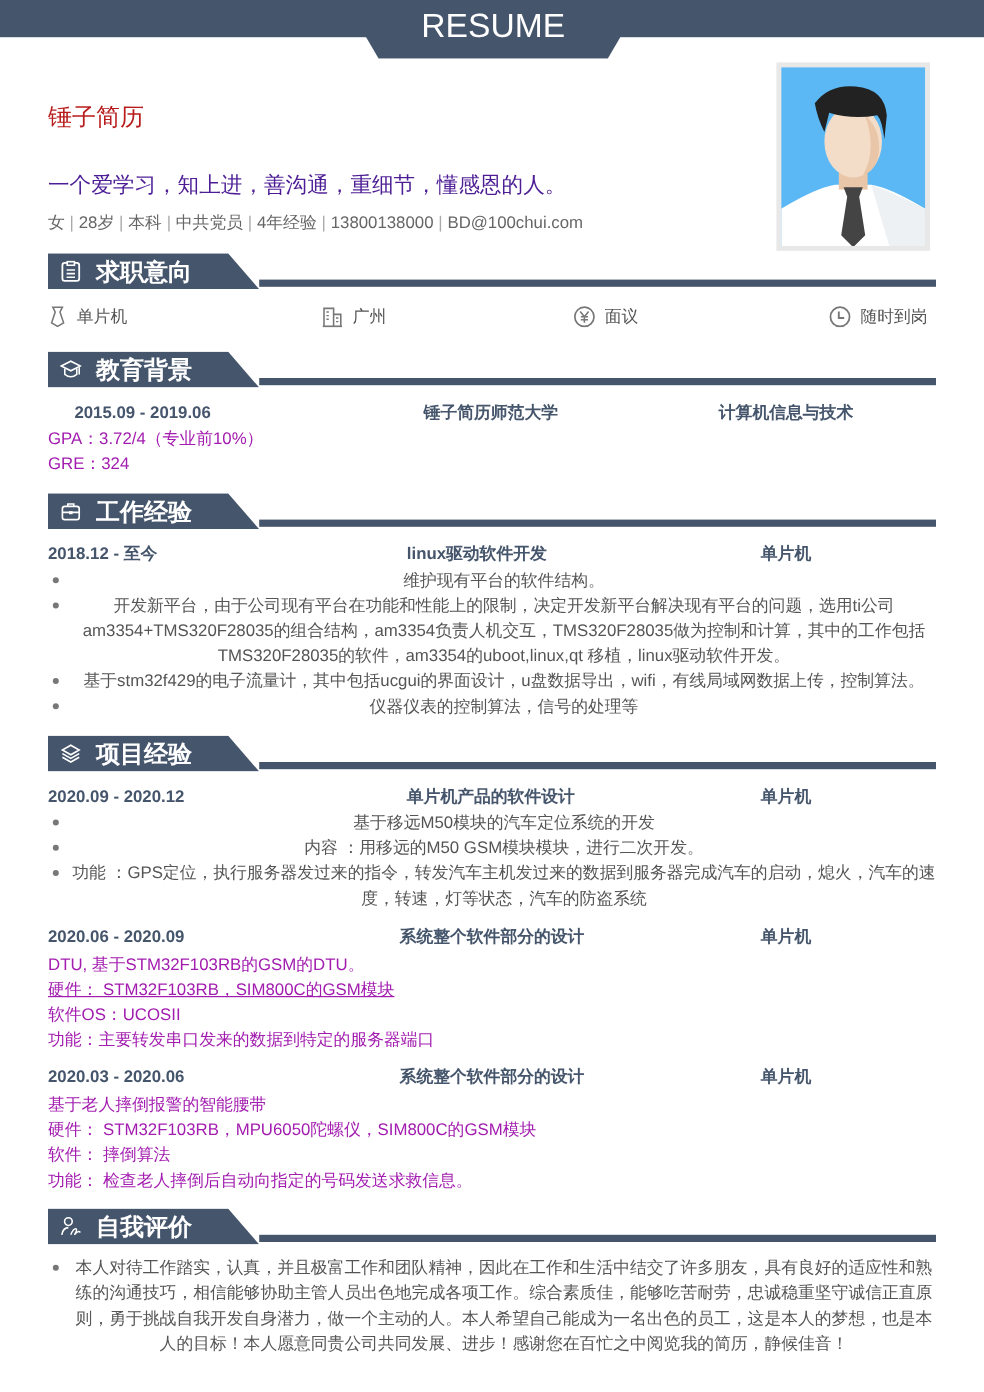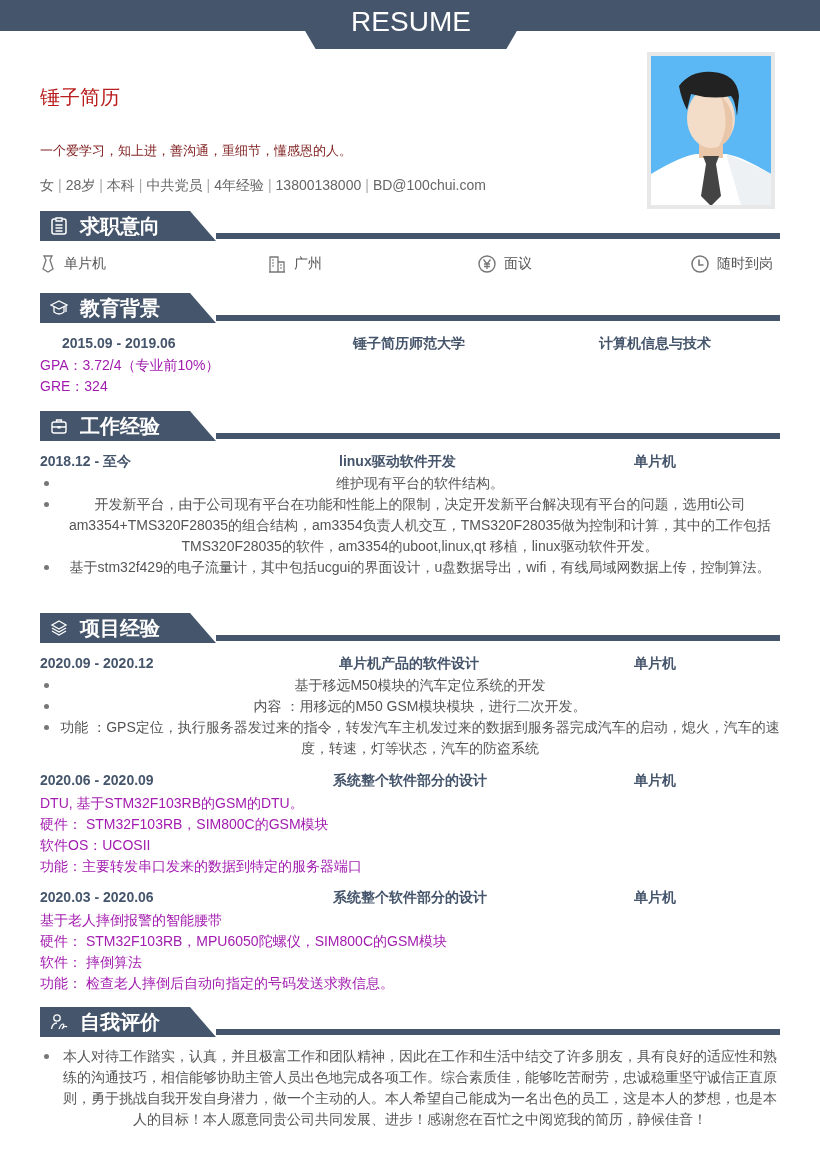--- a/index.html
+++ b/index.html
@@ -6,21 +6,21 @@
   html, body { width: 820px; height: 1160px; background: #fff; overflow: hidden; }
   body { font-family: "Liberation Sans", "DejaVu Sans", sans-serif; color: #555; position: relative; }
 
   .topbar { position: absolute; left: 0; top: 0; width: 820px; height: 31px; background: #45556b; }
   .topbar-tab { position: absolute; left: 305px; top: 0; width: 212px; height: 49px; background: #45556b;
     clip-path: polygon(0 0, 100% 0, 100% 63%, 95% 100%, 5% 100%, 0 63%); }
   .topbar-title { position: absolute; left: 305px; top: 6px; width: 212px; text-align: center; color: #fff;
     font-size: 28px; letter-spacing: 0px; font-family: "Liberation Sans", sans-serif; }
 
   .name { position: absolute; left: 40px; top: 84px; font-size: 20px; color: #b91c1c; }
-  .motto { position: absolute; left: 40px; top: 142px; font-size: 13px; color: #7f1d1d; }
+  .motto { position: absolute; left: 40px; top: 142px; font-size: 18px; color: #4c1d95; }
   .info { position: absolute; left: 40px; top: 177px; font-size: 14px; color: #666; }
   .info .sep { color: #aaa; margin: 0 4px; }
 
   .photo { position: absolute; left: 647px; top: 52px; width: 128px; height: 157px; background: #e8e8e8; }
   .photo svg { position: absolute; left: 4px; top: 4px; }
 
   .sec { position: absolute; left: 40px; width: 740px; height: 30px; }
   .sec .tab { position: absolute; left: 0; top: 0; width: 176px; height: 30px; background: #45556b;
     clip-path: polygon(0 0, 150px 0, 176px 30px, 0 30px); }
   .sec .line { position: absolute; left: 176px; top: 22px; width: 564px; height: 6px; background: #45556b; }
@@ -131,20 +131,21 @@
 </div>
 <div class="row" style="top:453px;">
   <span style="left:0;">2018.12 - 至今</span>
   <span style="left:299px;">linux驱动软件开发</span>
   <span style="left:594px;">单片机</span>
 </div>
 <ul class="bullets" style="top:473px;">
   <li>维护现有平台的软件结构。</li>
   <li>开发新平台，由于公司现有平台在功能和性能上的限制，决定开发新平台解决现有平台的问题，选用ti公司am3354+TMS320F28035的组合结构，am3354负责人机交互，TMS320F28035做为控制和计算，其中的工作包括TMS320F28035的软件，am3354的uboot,linux,qt 移植，linux驱动软件开发。</li>
   <li>基于stm32f429的电子流量计，其中包括ucgui的界面设计，u盘数据导出，wifi，有线局域网数据上传，控制算法。</li>
+  <li>仪器仪表的控制算法，信号的处理等</li>
 </ul>
 
 <div class="sec" style="top:613px;">
   <div class="tab"></div>
     <div class="line"></div>
   <svg class="icon" viewBox="0 0 18 18">
       <path d="M9 2l7 4-7 4-7-4z" fill="none" stroke="#fff" stroke-width="1.3"></path>
       <path d="M2 9l7 4 7-4M2 12l7 4 7-4" fill="none" stroke="#fff" stroke-width="1.3"></path>
     </svg>
   <span class="title">项目经验</span>
@@ -160,21 +161,21 @@
   <li>内容 ：用移远的M50 GSM模块模块，进行二次开发。</li>
   <li>功能 ：GPS定位，执行服务器发过来的指令，转发汽车主机发过来的数据到服务器完成汽车的启动，熄火，汽车的速度，转速，灯等状态，汽车的防盗系统</li>
 </ul>
 
 <div class="row" style="top:772px;">
   <span style="left:0;">2020.06 - 2020.09</span>
   <span style="left:293px;">系统整个软件部分的设计</span>
   <span style="left:594px;">单片机</span>
 </div>
 <div class="line-text" style="top:795px;">DTU, 基于STM32F103RB的GSM的DTU。</div>
-<div class="line-text" style="top:816px;">硬件： STM32F103RB，SIM800C的GSM模块</div>
+<div class="line-text" style="top:816px;text-decoration:underline;">硬件： STM32F103RB，SIM800C的GSM模块</div>
 <div class="line-text" style="top:837px;">软件OS：UCOSII</div>
 <div class="line-text" style="top:858px;">功能：主要转发串口发来的数据到特定的服务器端口</div>
 
 <div class="row" style="top:889px;">
   <span style="left:0;">2020.03 - 2020.06</span>
   <span style="left:293px;">系统整个软件部分的设计</span>
   <span style="left:594px;">单片机</span>
 </div>
 <div class="line-text" style="top:912px;">基于老人摔倒报警的智能腰带</div>
 <div class="line-text" style="top:933px;">硬件： STM32F103RB，MPU6050陀螺仪，SIM800C的GSM模块</div>

